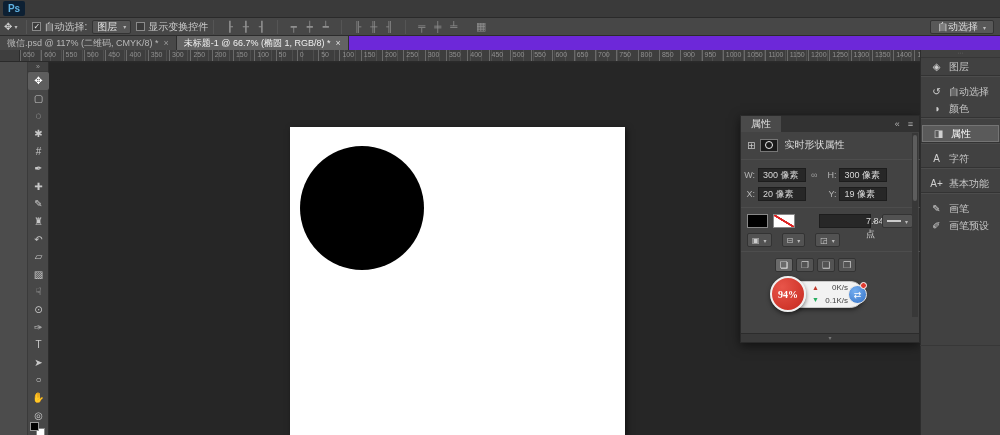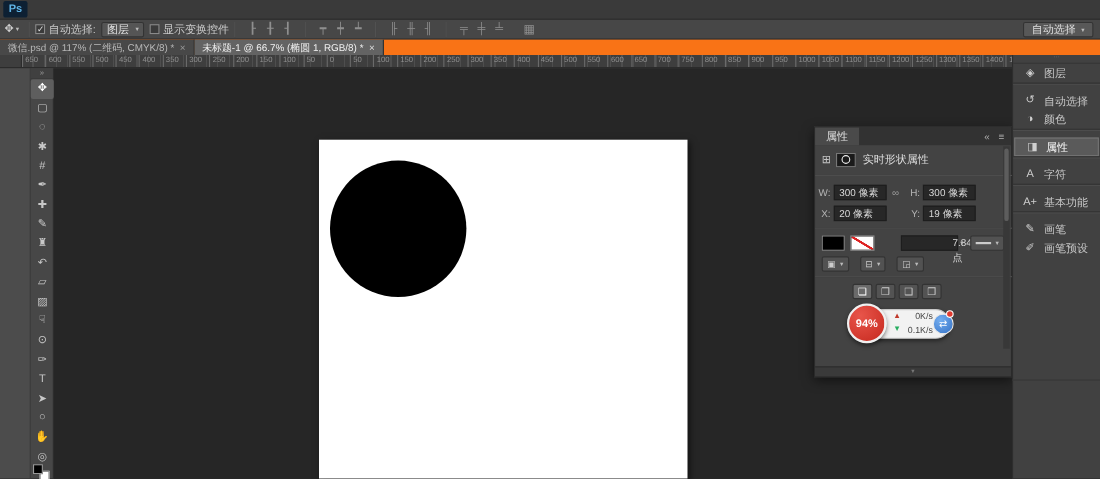--- a/index.html
+++ b/index.html
@@ -24,21 +24,21 @@
   .opt-dd { background:#555; border:1px solid #333; border-radius:2px; height:14px; padding:0 4px;
     display:inline-flex; align-items:center; gap:6px; margin:0 5px; color:#e2e2e2; }
   .dd-arrow { font-size:6px; color:#bbb; }
   .opt-icons { display:flex; align-items:center; gap:3px; margin:0 4px; }
   .opt-icon { color:#8f8f8f; font-size:10px; width:13px; text-align:center; }
   #workspace-btn { position:absolute; right:6px; top:2px; background:#585858; border:1px solid #333;
     border-radius:2px; height:14px; padding:0 7px; display:flex; align-items:center; gap:5px;
     color:#ddd; font-size:10px; }
 
   
-  #tabbar { left:0; top:36px; width:1000px; height:14px; background:#f97316; display:flex; align-items:flex-end; }
+  #tabbar { left:0; top:36px; width:1000px; height:14px; background:#6d28d9; display:flex; align-items:flex-end; }
   .doc-tab { height:14px; display:flex; align-items:center; gap:5px; padding:0 7px; font-size:9px;
     background:#484848; color:#b8b8b8; border-right:1px solid #2d2d2d; white-space:nowrap; }
   .doc-tab.active { background:#636363; color:#f0f0f0; }
   .tab-close { font-size:9px; color:#999; }
   .doc-tab.active .tab-close { color:#ddd; }
 
   
   #ruler { left:0; top:50px; width:920px; height:12px; background:#3e3e3e; border-bottom:1px solid #2a2a2a; overflow:hidden; }
   #ruler-corner { position:absolute; left:0; top:0; width:20px; height:12px; background:#3e3e3e; border-right:1px solid #2c2c2c; }
   #ruler-ticks { position:absolute; left:20px; top:0; height:12px; display:flex;
@@ -101,21 +101,21 @@
   .dock-sep { height:8px; border-top:1px solid #333; box-shadow:inset 0 1px 0 #4c4c4c; }
   #dock-bottom-line { position:absolute; left:920px; top:345px; width:80px; height:1px; background:#373737; }
 
   
   #ball { left:770px; top:276px; width:96px; height:38px; }
   #ball-pill { position:absolute; left:16px; top:5px; width:78px; height:27px; background:#f2f2f2;
     border:1px solid #c9c9c9; border-radius:14px; box-shadow:0 2px 4px rgba(0,0,0,.45); }
   #ball-circle { position:absolute; left:0; top:0; width:36px; height:36px; border-radius:50%;
     background:radial-gradient(circle at 32% 28%, #e8554a, #c6281e); border:2px solid #f0f0f0;
     box-shadow:0 2px 4px rgba(0,0,0,.5); display:flex; align-items:center; justify-content:center;
-    color:#fff; font-size:10px; font-weight:bold; }
+    color:#fff; font-size:10px; font-weight:bold;font-family:Liberation Serif, serif; }
   .ball-arrows { position:absolute; left:42px; top:6px; font-size:7px; line-height:12px; }
   .arrow-up { color:#c0392b; } .arrow-down { color:#27ae60; }
   .ball-speeds { position:absolute; left:50px; top:5px; width:28px; text-align:right; color:#444;
     font-size:8px; line-height:13px; }
   #ball-blue { position:absolute; left:78px; top:9px; width:19px; height:19px; border-radius:50%;
     background:radial-gradient(circle at 35% 30%, #74aef0, #3572c6); border:1px solid #e8e8e8;
     color:#fff; font-size:9px; display:flex; align-items:center; justify-content:center; }
   #ball-dot { position:absolute; left:90px; top:6px; width:7px; height:7px; border-radius:50%;
     background:#e03a2f; border:1px solid #fff; }
 </style>

